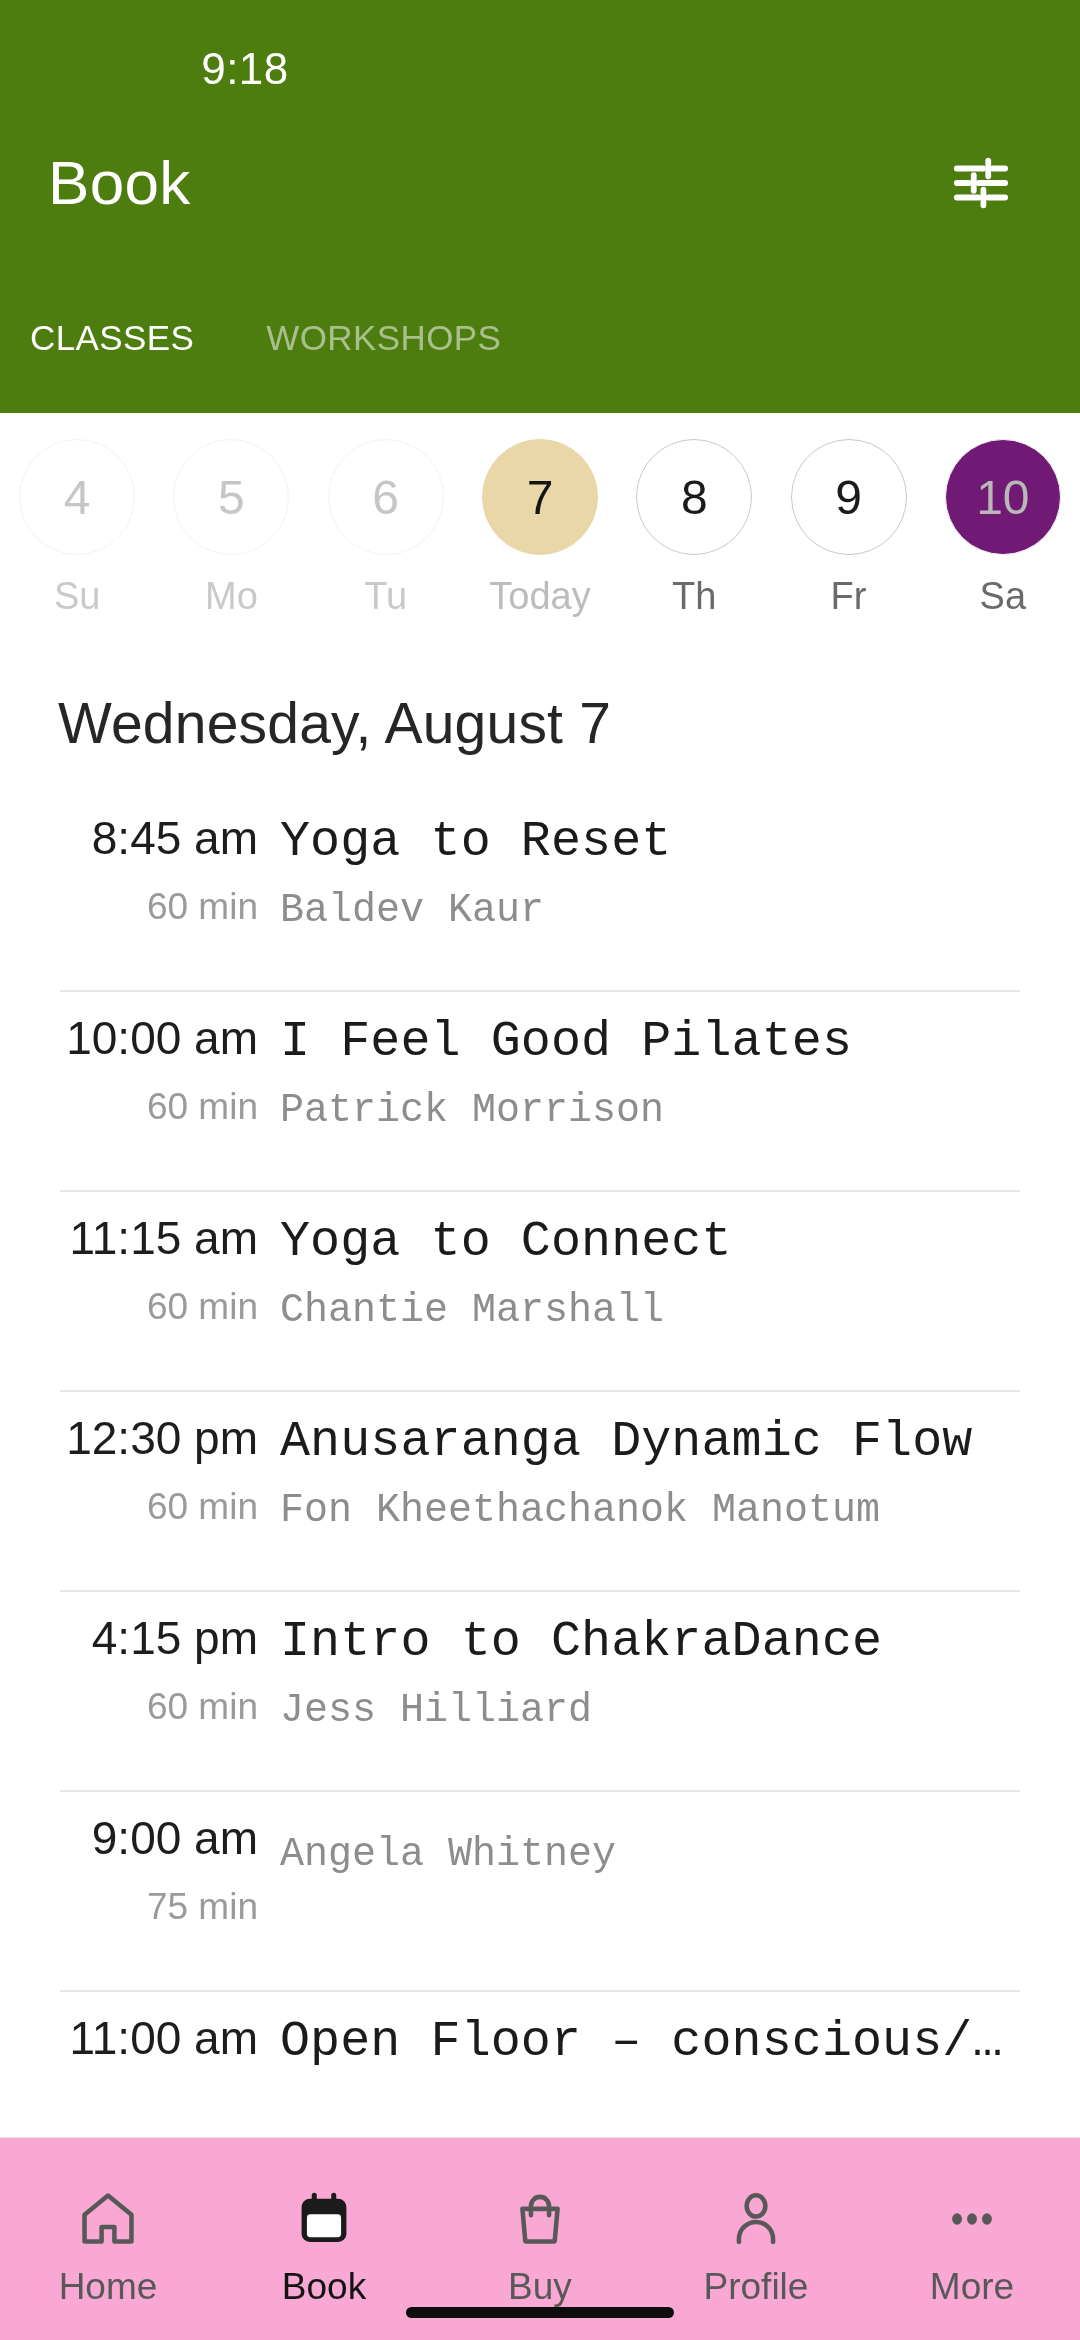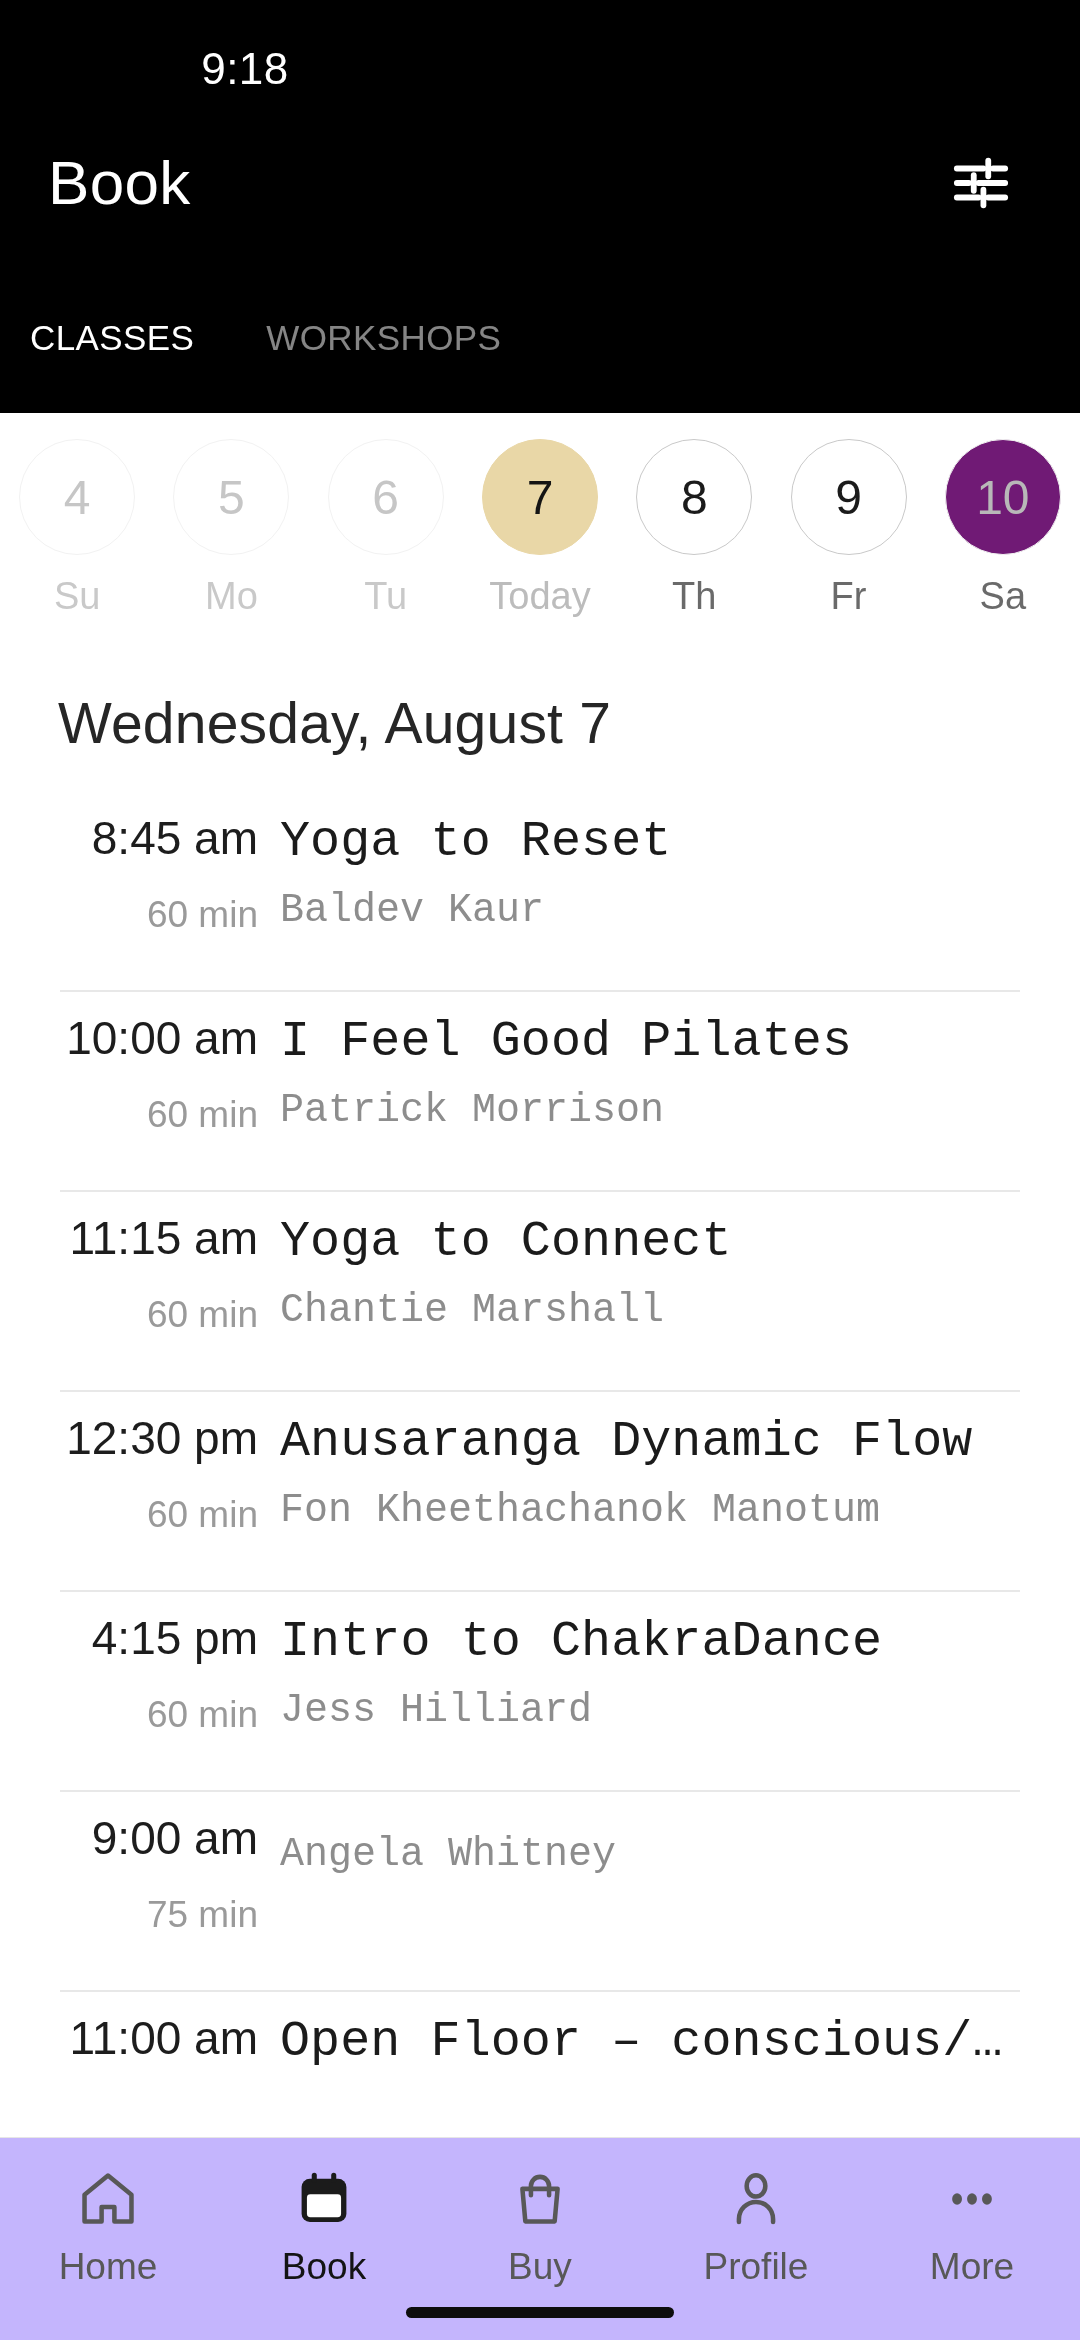--- a/index.html
+++ b/index.html
@@ -12,21 +12,21 @@
 
   .phone{
     position:relative;
     width:1080px; height:2340px;
     background:#ffffff;
     display:flex; flex-direction:column;
   }
 
   
   .header{
-    background:#000000;
+    background:#4d7c0f;
     height:413px;
     flex:0 0 413px;
     position:relative;
   }
 
   .statusbar{
     height:118px;
     position:relative;
   }
   .status-time{
@@ -164,21 +164,21 @@
     flex-direction:column;
     align-items:flex-end;
   }
   .time{
     font-size:46px;
     color:#1d1d1d;
     line-height:1.05;
     white-space:nowrap;
   }
   .duration{
-    margin-top:32px;
+    margin-top:24px;
     font-size:37px;
     color:#9a9a9a;
     white-space:nowrap;
   }
   .col-info{
     flex:1 1 auto;
     padding-right:58px;
     min-width:0;
     font-family:Liberation Mono, monospace;
   }
@@ -198,25 +198,25 @@
     white-space:nowrap;
     overflow:hidden;
     text-overflow:ellipsis;
   }
 
   
   .bottomnav{
     position:absolute;
     left:0; right:0; bottom:0;
     height:203px;
-    background:#c4b5fd;
+    background:#f9a8d4;
     border-top:1.6px solid #e6e6e6;
     display:flex;
-    align-items:flex-start;
-    padding-top:24px;
+    align-items:center;
+    padding-top:12px;
     z-index:5;
   }
   .navitem{
     flex:1 1 0;
     display:flex;
     flex-direction:column;
     align-items:center;
     cursor:pointer;
   }
   .navicon{

